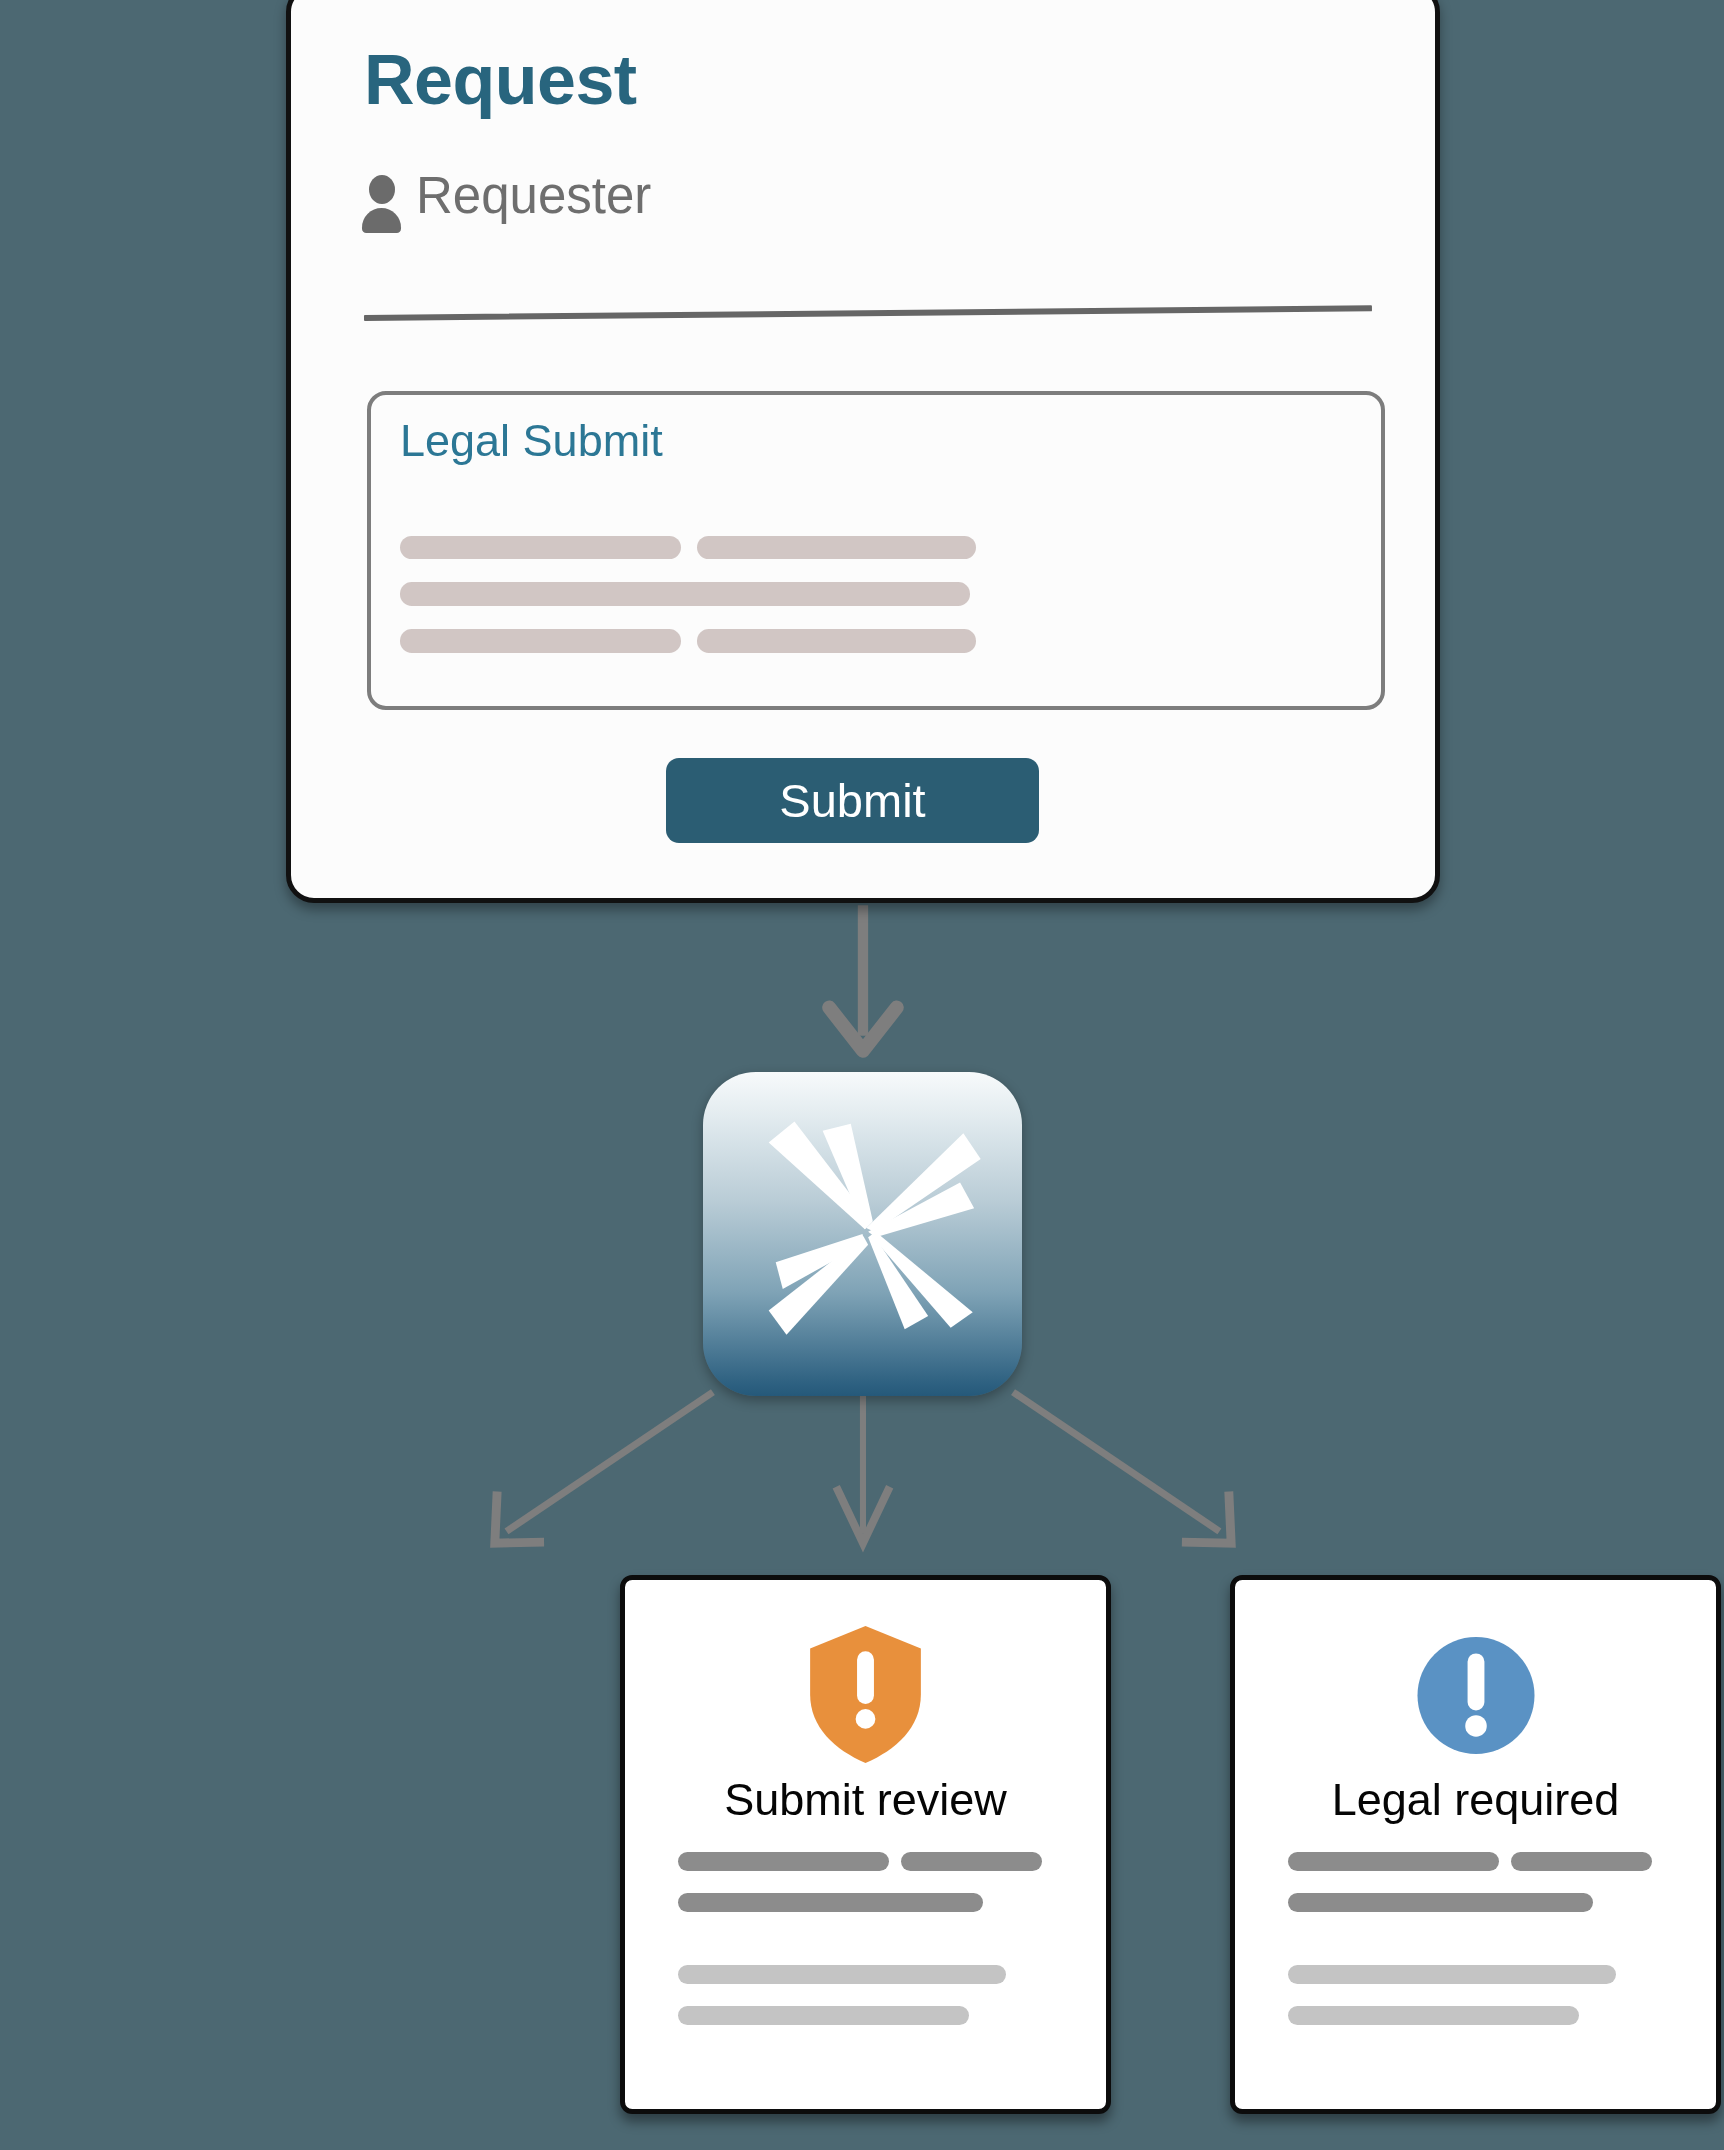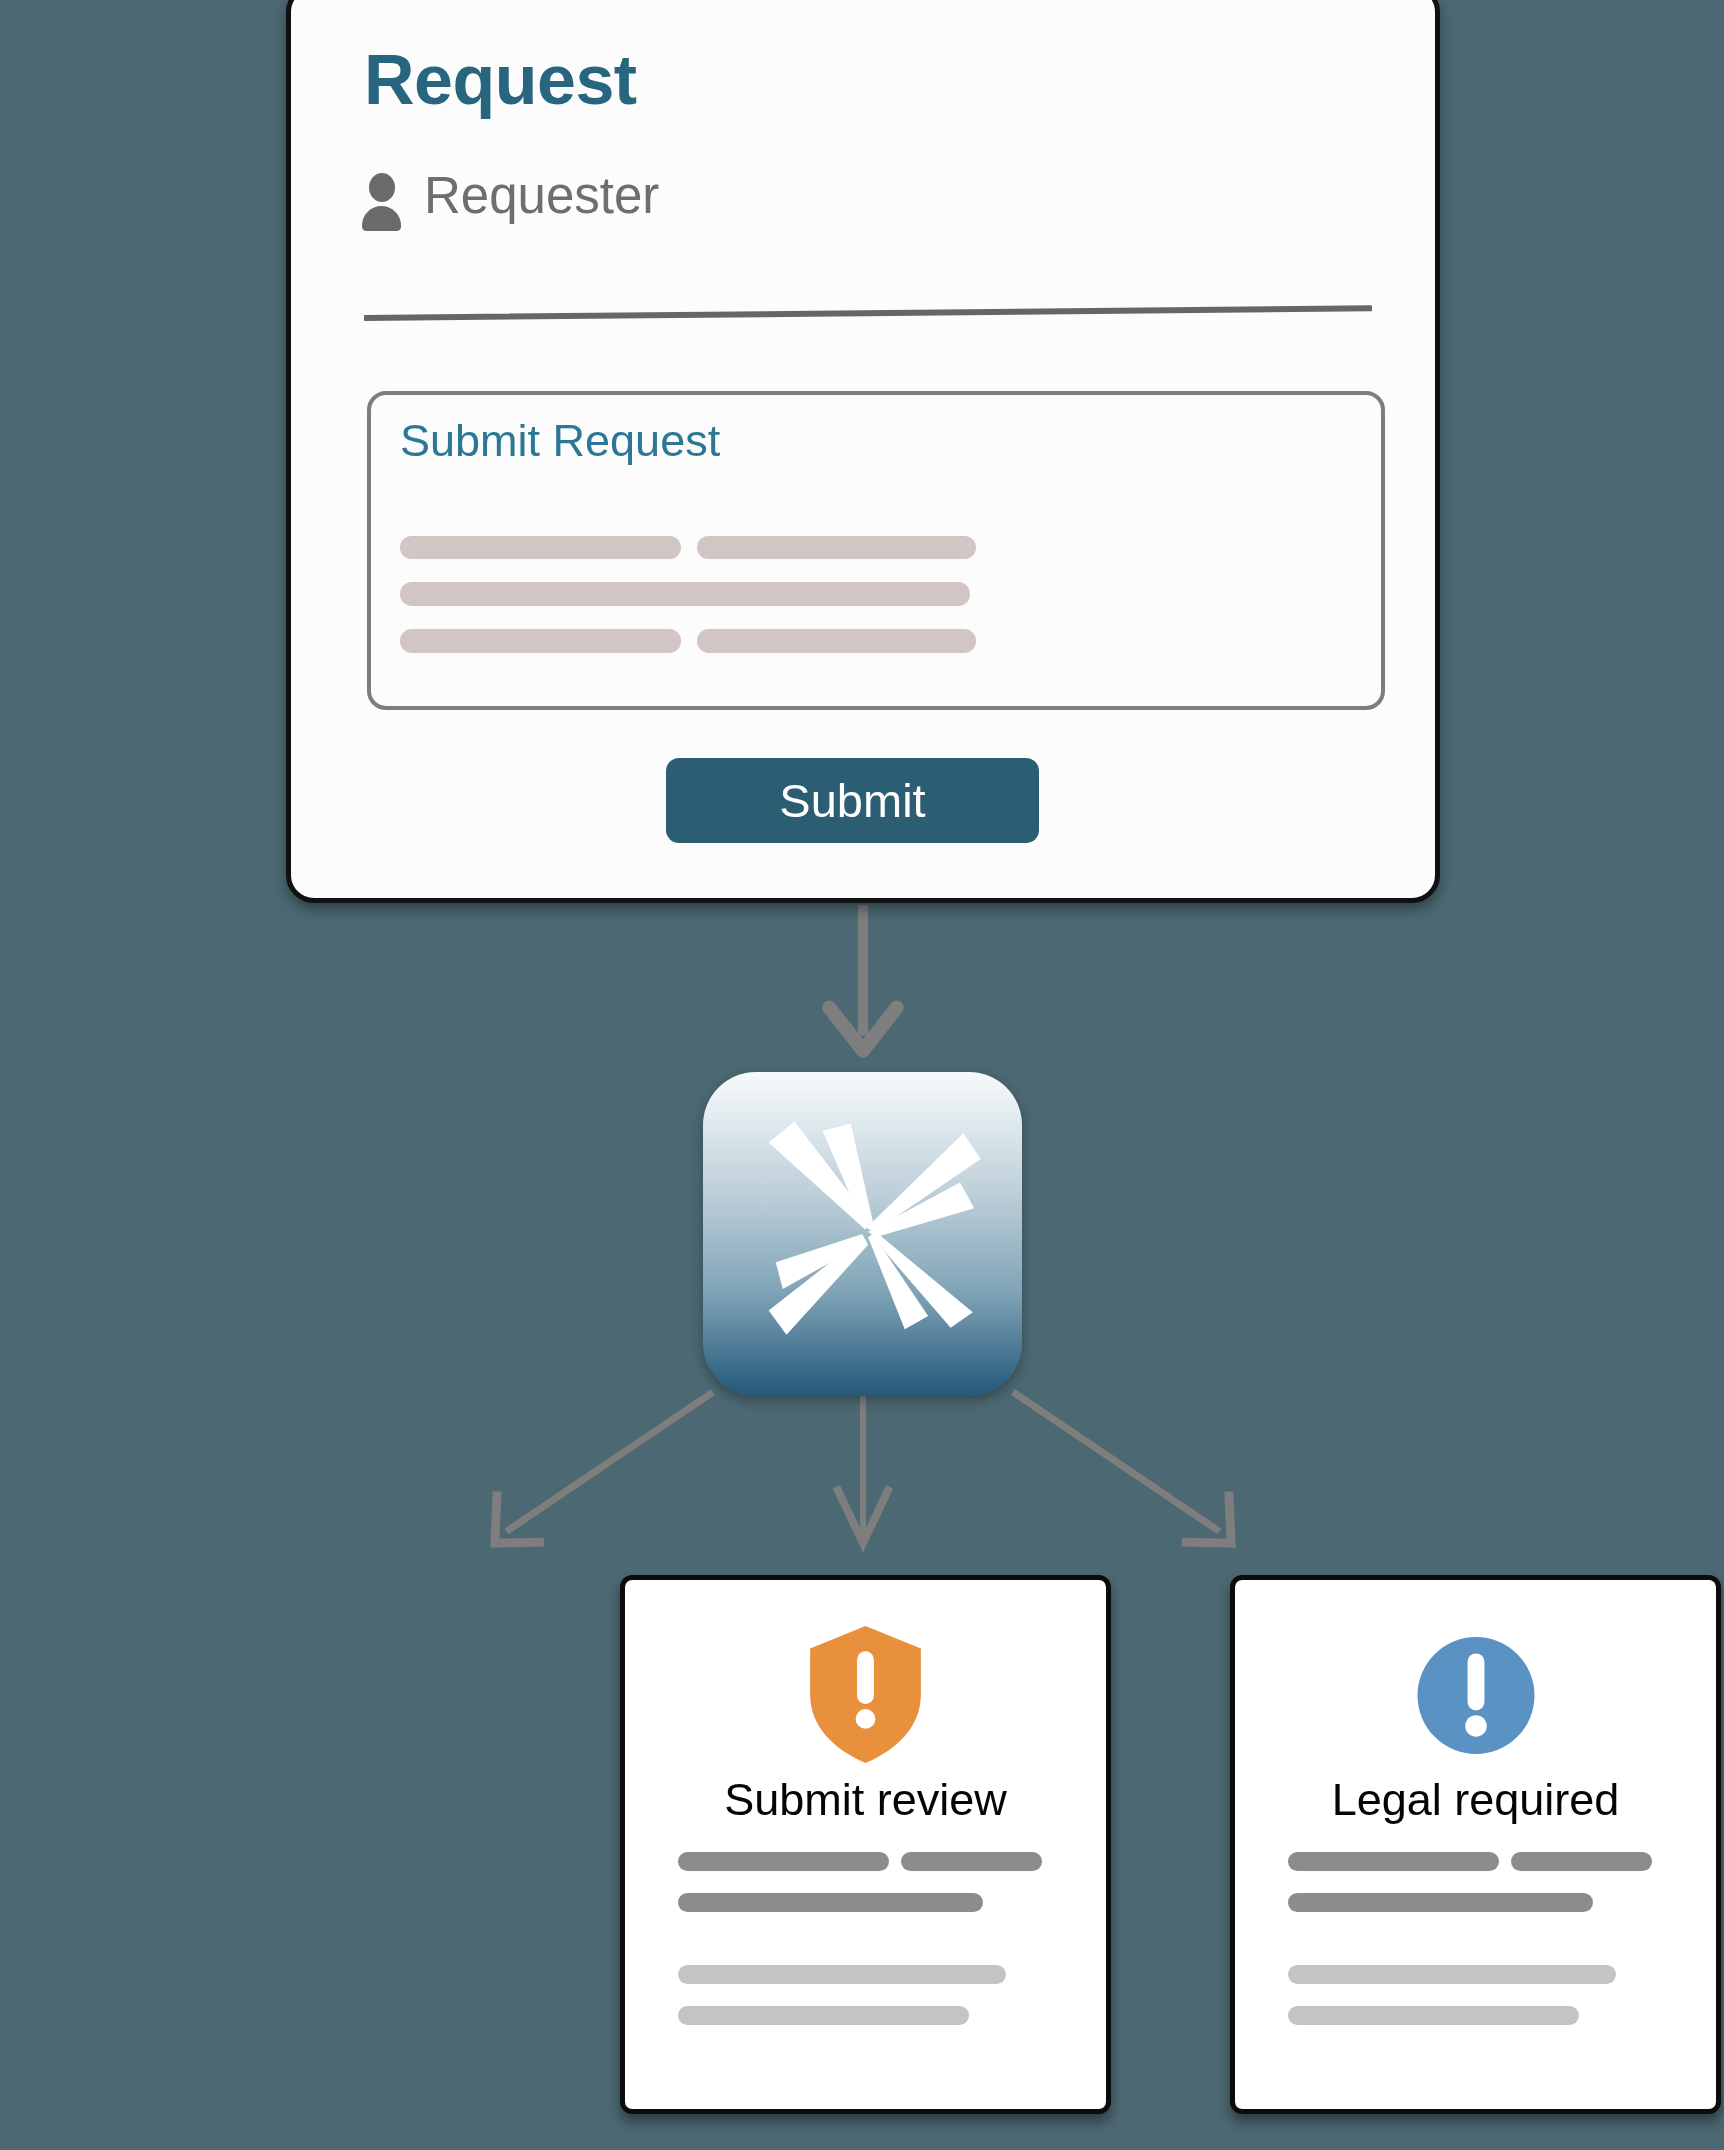--- a/index.html
+++ b/index.html
@@ -21,21 +21,21 @@
     box-sizing:border-box;
     box-shadow:0 6.6px 12.2px rgba(0,0,0,0.35);
   }
   .req-title{
     position:absolute;left:73px;top:56px;
     font-size:70px;font-weight:bold;color:#28657E;
     letter-spacing:-0.5px;line-height:1;
   }
   .requester-row{
     position:absolute;left:70px;top:181px;
-    display:flex;align-items:center;gap:22px;
+    display:flex;align-items:flex-end;gap:14px;
   }
   .person-icon{width:41px;height:47px;position:relative;flex:0 0 auto;}
   .person-icon .head{
     position:absolute;left:7.5px;top:0.9px;width:26px;height:29px;
     background:#6B6B6B;border-radius:50%;
   }
   .person-icon .body{
     position:absolute;left:0.9px;top:34px;width:39px;height:25px;
     background:#6B6B6B;
     border-radius:21.6px 21.6px 4.7px 4.7px;
@@ -157,21 +157,21 @@
       <span class="person-icon">
         <span class="head"></span>
           <span class="body"></span>
       </span>
       <span class="requester-label">Requester</span>
     </div>
 
     <div class="separator"></div>
 
     <div class="legal-box">
-      <div class="legal-label">Submit Request</div>
+      <div class="legal-label">Legal Submit</div>
       <div class="legal-lines">
         <div class="lr-row">
           <span class="lr-bar" style="width:281px"></span>
           <span class="lr-bar" style="width:279px"></span>
         </div>
         <div class="lr-row">
           <span class="lr-bar" style="width:570px"></span>
         </div>
         <div class="lr-row">
           <span class="lr-bar" style="width:281px"></span>

